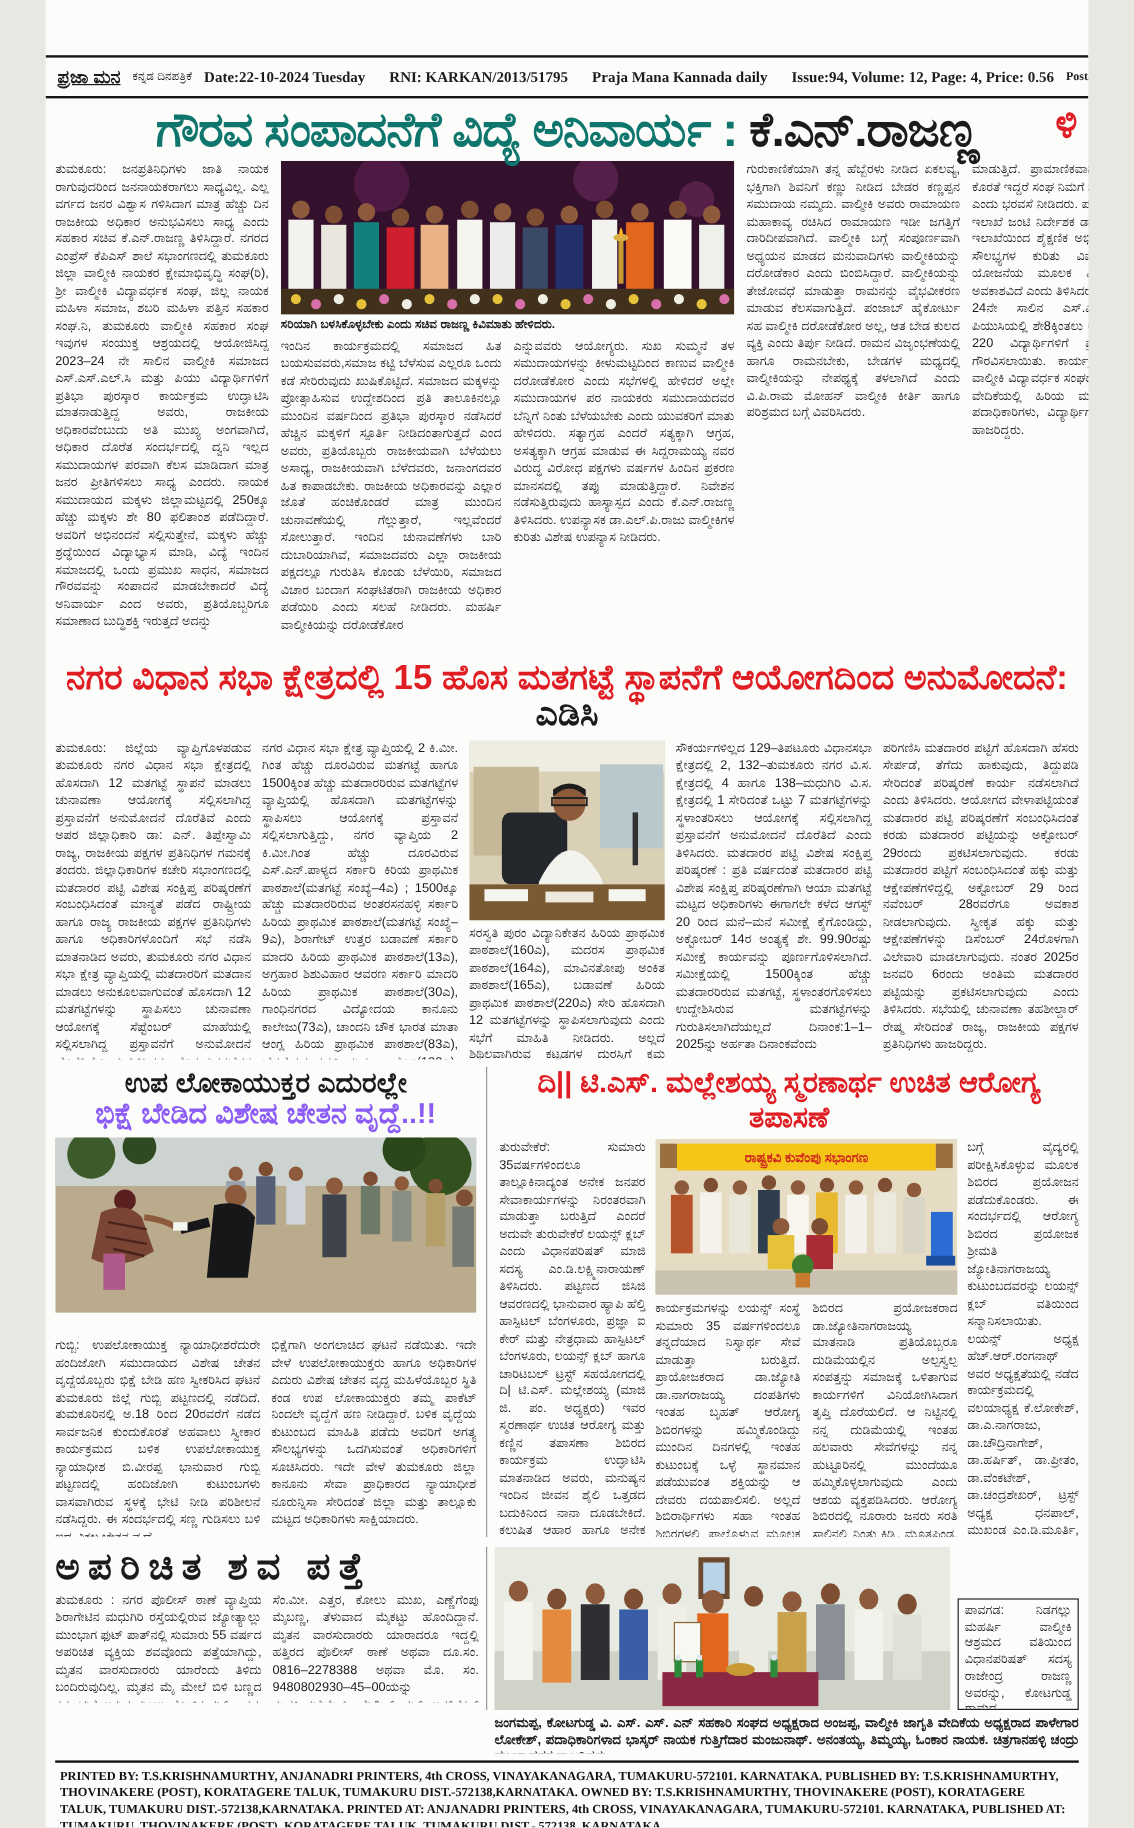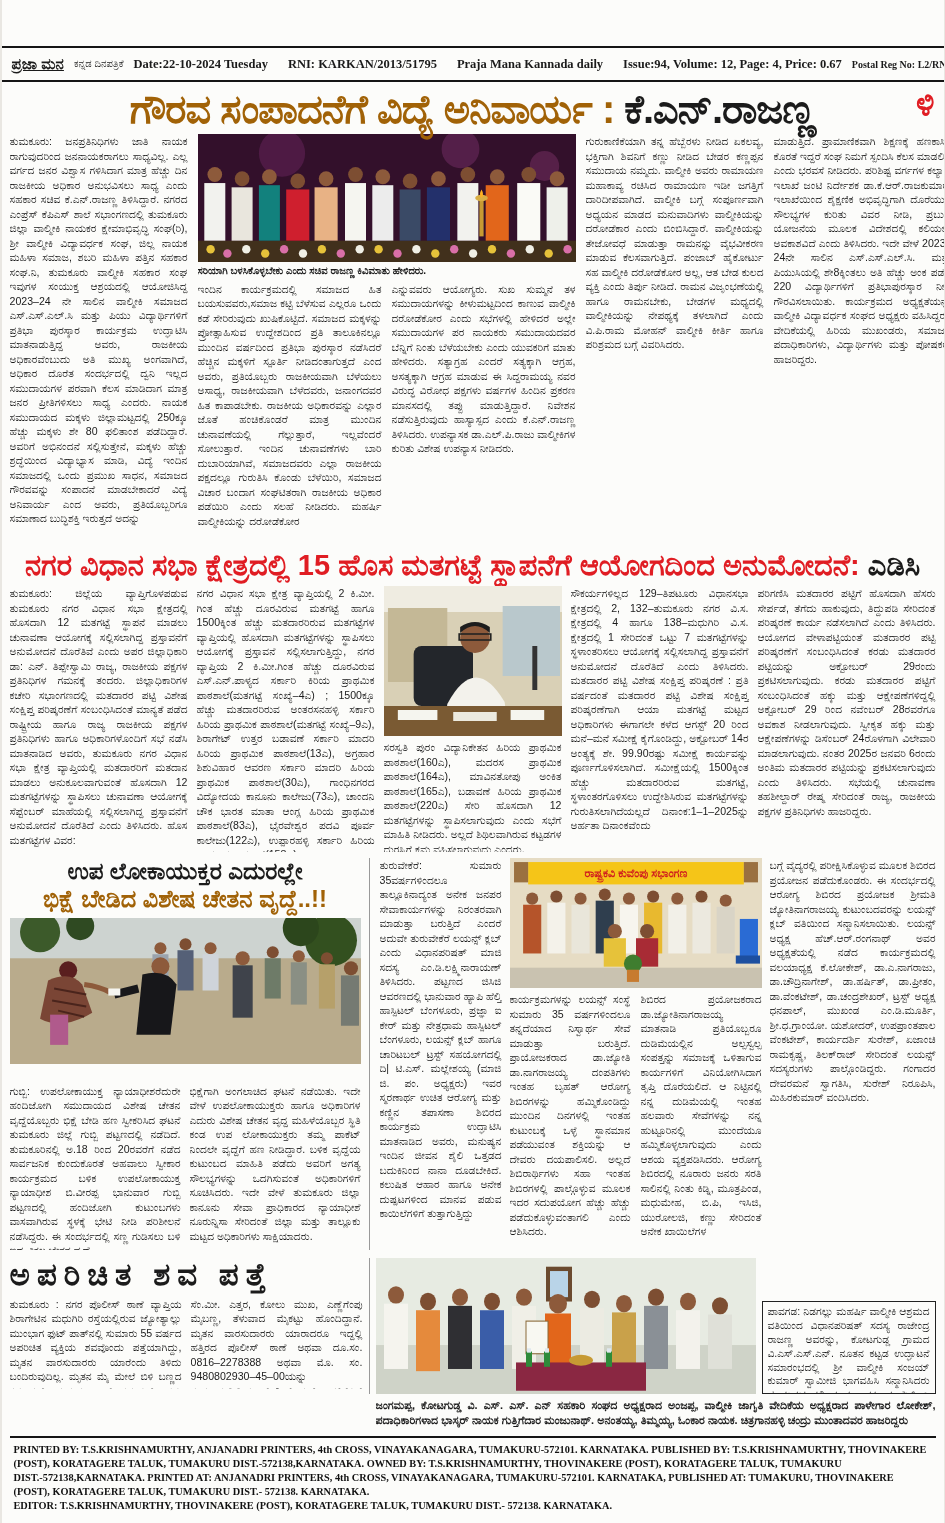--- a/index.html
+++ b/index.html
@@ -1,46 +1,46 @@
 <!DOCTYPE html>
 <html><head>
 <meta charset="utf-8">
 <style>
   html,body{margin:0;padding:0;background:#e9e7e2;}
-  .page{position:relative;width:942px;height:1523px;margin:0 auto;background:#fcfcfa;
+  .page{position:relative;width:869px;height:1523px;margin:0 auto;background:#fcfcfa;
         font-family:"Liberation Sans","DejaVu Sans",sans-serif;color:#1b1b1b;overflow:hidden;}
   .inner{padding:0 8px;}
   
   .mast{margin-top:46px;border-top:2px solid #151515;border-bottom:2px solid #151515;
         display:flex;align-items:center;gap:10px;padding:4px 10px;height:24px;}
   .mast .kn-title{font-weight:bold;font-size:15px;text-decoration:underline;white-space:nowrap;}
   .mast .kn-sub{font-size:10px;white-space:nowrap;}
   .mast .en{font-family:"Liberation Serif","DejaVu Serif",serif;font-weight:bold;font-size:12.5px;white-space:nowrap;}
   .mast .en.small{font-size:10px;}
   .mast .grow{flex:1;}
   
   .h1row{position:relative;text-align:center;padding:6px 4px 2px 4px;}
-  .h1row .red{color:#a16207;}
+  .h1row .red{color:#0f766e;}
   .h1row{font-size:40px;font-weight:bold;letter-spacing:-1px;line-height:1.05;}
   .orn{position:absolute;right:2px;top:4px;color:#e01d23;font-size:34px;font-weight:bold;}
   .h2row{text-align:center;font-size:29px;font-weight:bold;line-height:1.05;padding:8px 2px 6px 2px;}
   .h2row .red{color:#e01d23;}
   
   .col{font-size:10.6px;line-height:1.37;text-align:justify;overflow:hidden;overflow-wrap:anywhere;}
   .cap{font-weight:bold;font-size:10px;line-height:1.25;margin:3px 0 4px 0;text-align:justify;}
   .a1body{display:grid;grid-template-columns:178px 378px 178px 178px;gap:10px;height:408px;margin-top:2px;}
   .midgrid{display:grid;grid-template-columns:1fr 1fr;gap:10px;overflow:hidden;flex:1;}
   .midwrap{display:flex;flex-direction:column;overflow:hidden;}
   .a2body{display:grid;grid-template-columns:repeat(5,1fr);gap:9px;height:266px;}
   .photo{display:block;width:100%;}
   
   .band3{display:grid;grid-template-columns:360px 1fr;gap:10px;height:392px;margin-top:6px;}
   .b3left{border-right:1px solid #999;padding-right:8px;display:flex;flex-direction:column;overflow:hidden;}
   .b3h1{text-align:center;font-size:23px;font-weight:bold;line-height:1.15;}
-  .b3h2{text-align:center;font-size:24px;font-weight:bold;color:#a16207;line-height:1.2;margin-bottom:4px;}
+  .b3h2{text-align:center;font-size:24px;font-weight:bold;color:#8b5cf6;line-height:1.2;margin-bottom:4px;}
   .b3cols{display:grid;grid-template-columns:1fr 1fr;gap:9px;overflow:hidden;flex:1;margin-top:20px;}
   .b3right{display:flex;flex-direction:column;overflow:hidden;}
   .b4h{text-align:center;font-size:24px;font-weight:bold;color:#e01d23;line-height:1.2;margin-bottom:3px;}
   .b3rgrid{display:grid;grid-template-columns:122px 252px 1fr;gap:8px;overflow:hidden;flex:1;}
   
   .band4{display:grid;grid-template-columns:360px 380px 1fr;gap:6px;height:136px;margin-top:8px;}
   .b4left{border-right:1px solid #999;padding-right:6px;overflow:hidden;}
   .b5h{font-size:31px;font-weight:bold;letter-spacing:7px;line-height:1.1;margin:0 0 4px 0;
        font-family:"Liberation Serif","DejaVu Serif",serif;}
   .b4cols{display:grid;grid-template-columns:1fr 1fr;gap:9px;overflow:hidden;height:92px;}
@@ -58,21 +58,21 @@
 
   <div class="mast">
     <span class="kn-title">ಪ್ರಜಾ ಮನ</span>
     <span class="kn-sub">ಕನ್ನಡ ದಿನಪತ್ರಿಕೆ</span>
     <span class="en">Date:22-10-2024 Tuesday</span>
     <span class="grow"></span>
     <span class="en">RNI: KARKAN/2013/51795</span>
     <span class="grow"></span>
     <span class="en">Praja Mana Kannada daily</span>
     <span class="grow"></span>
-    <span class="en">Issue:94, Volume: 12, Page: 4, Price: 0.67</span>
+    <span class="en">Issue:94, Volume: 12, Page: 4, Price: 0.56</span>
     <span class="en small">Postal Reg No: L2/RNP-1244/TMR/2023-25</span>
 
   </div>
 
   <div class="inner">
 
     <div class="h1row">
       <span class="red">ಗೌರವ ಸಂಪಾದನೆಗೆ ವಿದ್ಯೆ ಅನಿವಾರ್ಯ : </span><span>ಕೆ.ಎನ್.ರಾಜಣ್ಣ</span>
       <span class="orn">ಳಿ</span>
     </div>
@@ -228,20 +228,21 @@
           <circle cx="340" cy="50" r="7" fill="#7d4e32"></circle>
             <rect x="330" y="57" width="18" height="50" fill="#757a72"></rect>
         </svg>
         <div class="b3cols">
           <div class="col">ಗುಬ್ಬಿ: ಉಪಲೋಕಾಯುಕ್ತ ನ್ಯಾಯಾಧೀಶರೆದುರೇ ಹಂದಿಜೋಗಿ ಸಮುದಾಯದ ವಿಶೇಷ ಚೇತನ ವೃದ್ದೆಯೊಬ್ಬರು ಭಿಕ್ಷೆ ಬೇಡಿ ಹಣ ಸ್ವೀಕರಿಸಿದ ಘಟನೆ ತುಮಕೂರು ಜಿಲ್ಲೆ ಗುಬ್ಬಿ ಪಟ್ಟಣದಲ್ಲಿ ನಡೆದಿದೆ. ತುಮಕೂರಿನಲ್ಲಿ ಅ.18 ರಿಂದ 20ರವರೆಗೆ ನಡೆದ ಸಾರ್ವಜನಿಕ ಕುಂದುಕೊರತೆ ಅಹವಾಲು ಸ್ವೀಕಾರ ಕಾರ್ಯಕ್ರಮದ ಬಳಿಕ ಉಪಲೋಕಾಯುಕ್ತ ನ್ಯಾಯಾಧೀಶ ಬಿ.ವೀರಪ್ಪ ಭಾನುವಾರ ಗುಬ್ಬಿ ಪಟ್ಟಣದಲ್ಲಿ ಹಂದಿಜೋಗಿ ಕುಟುಂಬಗಳು ವಾಸವಾಗಿರುವ ಸ್ಥಳಕ್ಕೆ ಭೇಟಿ ನೀಡಿ ಪರಿಶೀಲನೆ ನಡೆಸಿದ್ದರು. ಈ ಸಂದರ್ಭದಲ್ಲಿ ಸಣ್ಣ ಗುಡಿಸಲು ಬಳಿ ಇದ್ದ ವಿಕಲ ಚೇತನ ವೃದ್ದೆ</div>
           <div class="col">ಭಿಕ್ಷೆಗಾಗಿ ಅಂಗಲಾಚಿದ ಘಟನೆ ನಡೆಯಿತು. ಇದೇ ವೇಳೆ ಉಪಲೋಕಾಯುಕ್ತರು ಹಾಗೂ ಅಧಿಕಾರಿಗಳ ಎದುರು ವಿಶೇಷ ಚೇತನ ವೃದ್ದ ಮಹಿಳೆಯೊಬ್ಬರ ಸ್ಥಿತಿ ಕಂಡ ಉಪ ಲೋಕಾಯುಕ್ತರು ತಮ್ಮ ಪಾಕೆಟ್ ನಿಂದಲೇ ವೃದ್ದೆಗೆ ಹಣ ನೀಡಿದ್ದಾರೆ. ಬಳಿಕ ವೃದ್ದೆಯ ಕುಟುಂಬದ ಮಾಹಿತಿ ಪಡೆದು ಅವರಿಗೆ ಅಗತ್ಯ ಸೌಲಭ್ಯಗಳನ್ನು ಒದಗಿಸುವಂತೆ ಅಧಿಕಾರಿಗಳಿಗೆ ಸೂಚಿಸಿದರು. ಇದೇ ವೇಳೆ ತುಮಕೂರು ಜಿಲ್ಲಾ ಕಾನೂನು ಸೇವಾ ಪ್ರಾಧಿಕಾರದ ನ್ಯಾಯಾಧೀಶೆ ನೂರುನ್ನಿಸಾ ಸೇರಿದಂತೆ ಜಿಲ್ಲಾ ಮತ್ತು ತಾಲ್ಲೂಕು ಮಟ್ಟದ ಅಧಿಕಾರಿಗಳು ಸಾಕ್ಷಿಯಾದರು.</div>
         </div>
       </div>
 
       <div class="b3right">
+        <div class="b4h">ದಿ|| ಟಿ.ಎಸ್. ಮಲ್ಲೇಶಯ್ಯ ಸ್ಮರಣಾರ್ಥ ಉಚಿತ ಆರೋಗ್ಯ ತಪಾಸಣೆ</div>
         <div class="b3rgrid">
           <div class="col">ತುರುವೇಕೆರೆ: ಸುಮಾರು 35ವರ್ಷಗಳಿಂದಲೂ ತಾಲ್ಲೂಕಿನಾದ್ಯಂತ ಅನೇಕ ಜನಪರ ಸೇವಾಕಾರ್ಯಗಳನ್ನು ನಿರಂತರವಾಗಿ ಮಾಡುತ್ತಾ ಬರುತ್ತಿದೆ ಎಂದರೆ ಅದುವೇ ತುರುವೇಕೆರೆ ಲಯನ್ಸ್ ಕ್ಲಬ್ ಎಂದು ವಿಧಾನಪರಿಷತ್ ಮಾಜಿ ಸದಸ್ಯ ಎಂ.ಡಿ.ಲಕ್ಷ್ಮಿನಾರಾಯಣ್ ತಿಳಿಸಿದರು. ಪಟ್ಟಣದ ಜಿಸಿಜಿ ಆವರಣದಲ್ಲಿ ಭಾನುವಾರ ಹ್ಯಾಪಿ ಹೆಲ್ತಿ ಹಾಸ್ಪಿಟಲ್ ಬೆಂಗಳೂರು, ಪ್ರಜ್ಞಾ ಐ ಕೇರ್ ಮತ್ತು ನೇತ್ರಧಾಮ ಹಾಸ್ಪಿಟಲ್ ಬೆಂಗಳೂರು, ಲಯನ್ಸ್ ಕ್ಲಬ್ ಹಾಗೂ ಚಾರಿಟಬಲ್ ಟ್ರಸ್ಟ್ ಸಹಯೋಗದಲ್ಲಿ ದಿ| ಟಿ.ಎಸ್. ಮಲ್ಲೇಶಯ್ಯ (ಮಾಜಿ ಜಿ. ಪಂ. ಅಧ್ಯಕ್ಷರು) ಇವರ ಸ್ಮರಣಾರ್ಥ ಉಚಿತ ಆರೋಗ್ಯ ಮತ್ತು ಕಣ್ಣಿನ ತಪಾಸಣಾ ಶಿಬಿರದ ಕಾರ್ಯಕ್ರಮ ಉದ್ಘಾಟಿಸಿ ಮಾತನಾಡಿದ ಅವರು, ಮನುಷ್ಯನ ಇಂದಿನ ಜೀವನ ಶೈಲಿ ಒತ್ತಡದ ಬದುಕಿನಿಂದ ನಾನಾ ದೂಡಬೇಕಿದೆ. ಕಲುಷಿತ ಆಹಾರ ಹಾಗೂ ಅನೇಕ ದುಷ್ಪಟಗಳಿಂದ ಮಾನವ ಪಡುವ ಕಾಯಿಲೆಗಳಿಗೆ ತುತ್ತಾಗುತ್ತಿದ್ದು</div>
           <div class="midwrap">
             <svg class="photo" width="252" height="130" viewBox="0 0 250 128" preserveAspectRatio="none">
               <rect width="250" height="128" fill="#e6dcc4"></rect>
               <rect x="0" y="108" width="250" height="20" fill="#c9c2b0"></rect>
               <rect x="18" y="4" width="214" height="22" fill="#f5c518"></rect>
               <text x="125" y="19" font-size="11" font-weight="bold" fill="#d01f1f" text-anchor="middle">ರಾಷ್ಟ್ರಕವಿ ಕುವೆಂಪು ಸಭಾಂಗಣ</text>
               <rect x="4" y="4" width="14" height="20" fill="#9a7040"></rect>
               <rect x="232" y="4" width="14" height="20" fill="#9a7040"></rect>

